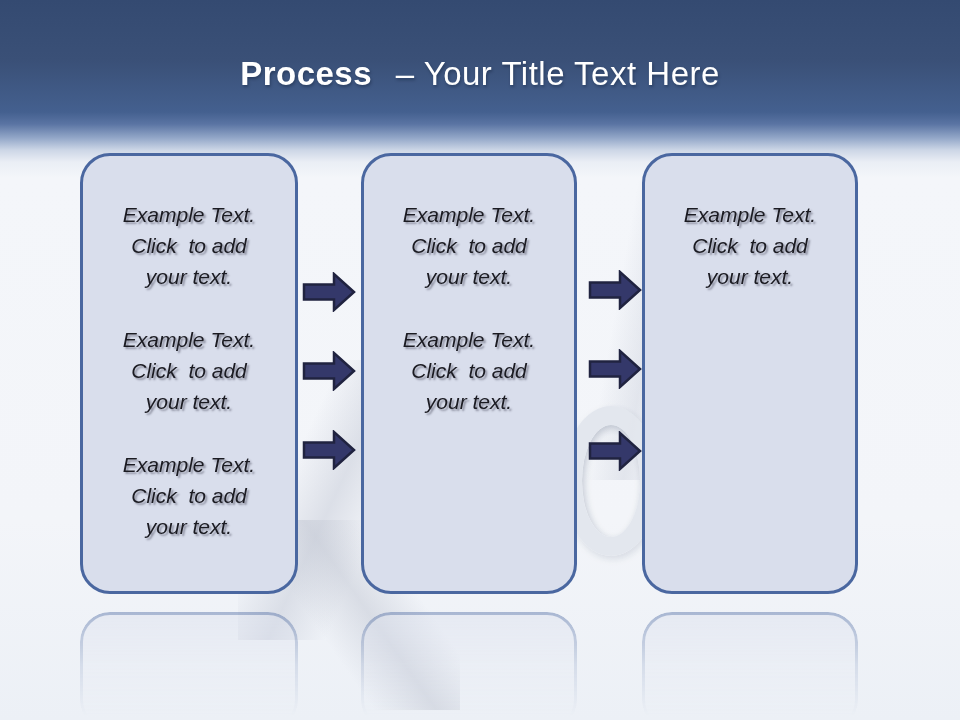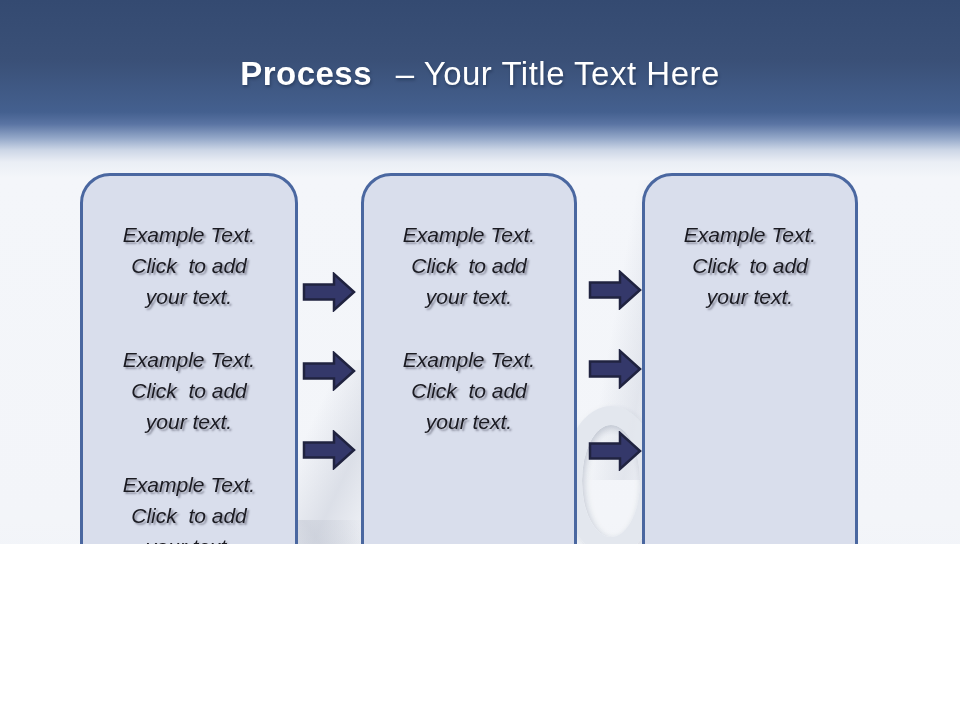--- a/index.html
+++ b/index.html
@@ -1,18 +1,18 @@
 <!DOCTYPE html>
 <html><head>
 <meta charset="utf-8">
 <style>
   html,body{margin:0;padding:0;background:#ffffff;}
   .slide{
     position:relative;
-    width:960px;height:544px;
+    width:960px;height:720px;
     overflow:hidden;
     font-family:"Liberation Sans", sans-serif;
     background:linear-gradient(180deg,
       #344a71 0px, #3a5077 60px, #44608f 112px, #5a74a3 124px,
       #93a7c8 138px, #ccd6e6 150px, #eaeef5 162px, #f4f6fa 178px,
       #f3f5f9 520px, #ecf0f6 720px);
   }
   
   .title{
     position:absolute;top:54px;left:0;width:100%;
@@ -37,21 +37,21 @@
   .sweep-2{
     left:280px;top:520px;width:180px;height:190px;
     background:linear-gradient(55deg, rgba(199,204,215,0) 30%, rgba(193,198,210,0.5) 50%, rgba(199,204,215,0) 70%);
   }
   .sweep-3{
     left:560px;top:180px;width:170px;height:300px;
     background:linear-gradient(100deg, rgba(210,215,225,0) 35%, rgba(205,210,221,0.45) 52%, rgba(210,215,225,0) 70%);
   }
   
   .pbox{
-    position:absolute;top:173px;height:435px;
+    position:absolute;top:153px;height:435px;
     background:#d9deec;
     border:3px solid #4a67a0;border-radius:30px;
     z-index:2;box-sizing:content-box;
     padding-top:0;
   }
   .pbox-1{left:80px;width:212px;}
   .pbox-2{left:361px;width:210px;}
   .pbox-3{left:642px;width:210px;}
   .pbox .inner{padding-top:43px;}
   .ptext{

